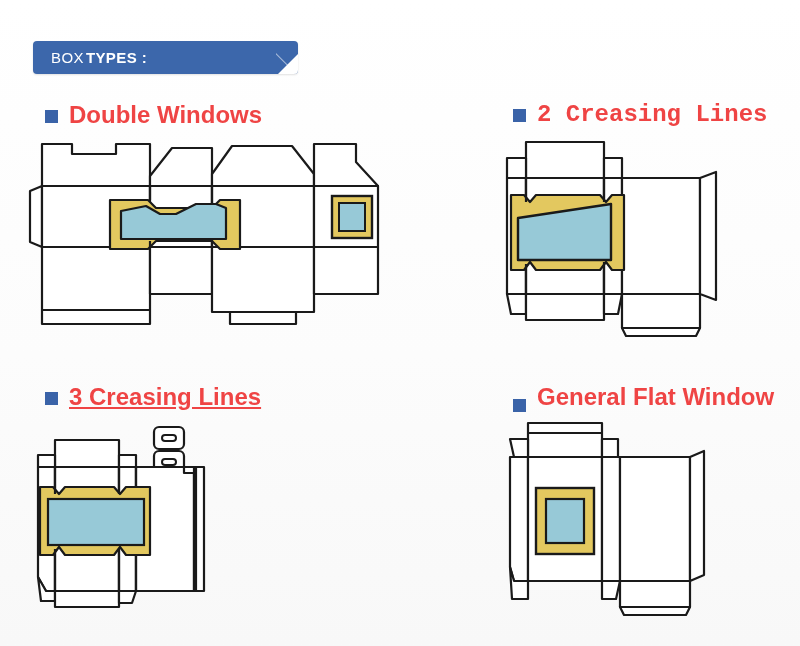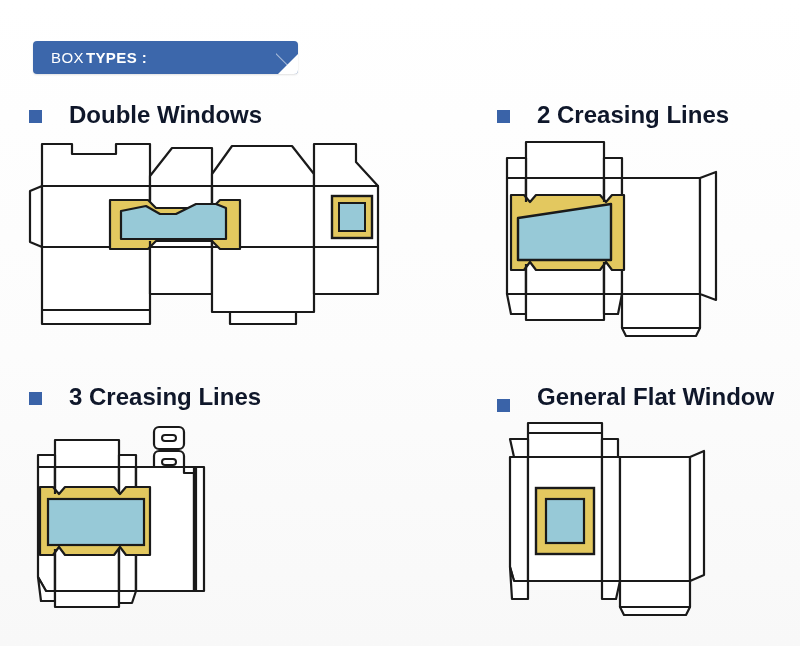--- a/index.html
+++ b/index.html
@@ -79,38 +79,39 @@
     white-space: nowrap;
   }
   .banner-text .light { font-weight: 400; }
   .banner-text .bold  { font-weight: 700; margin-left: 2px; }
 
   
   .heading {
     position: absolute;
     display: flex;
     align-items: center;
-    gap: 27px;
-    color: #0f172a;
+    gap: 11px;
+    color: #ef4444;
     font-size: 24px;
     font-weight: 700;
     white-space: nowrap;
+    margin-left: 16px;
   }
   .bullet {
     width: 13px;
     height: 13px;
     background: #3a63a8;
     display: inline-block;
     flex: 0 0 auto;
     position: relative;
     top: 1px;
   }
   #h1 { left: 29px;  top: 101px; }
-  #h2 { left: 497px; top: 101px; }
-  #h3 { left: 29px;  top: 383px; }
+  #h2 { left: 497px; top: 101px; font-family: Liberation Mono, monospace; }
+  #h3 { left: 29px;  top: 383px; text-decoration: underline; }
   #h4 { left: 497px; top: 383px; align-items: flex-end; }
 
   
   .diagram {
     position: absolute;
   }
   #d1 { left: 26px;  top: 134px; width: 400px; height: 205px; }
   #d2 { left: 480px; top: 134px; width: 300px; height: 205px; }
   #d3 { left: 26px;  top: 415px; width: 320px; height: 205px; }
   #d4 { left: 480px; top: 415px; width: 320px; height: 205px; }

